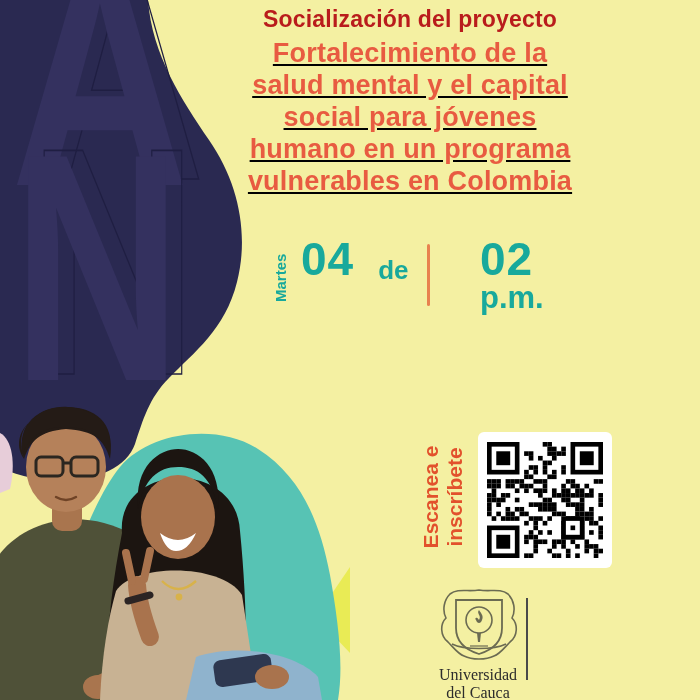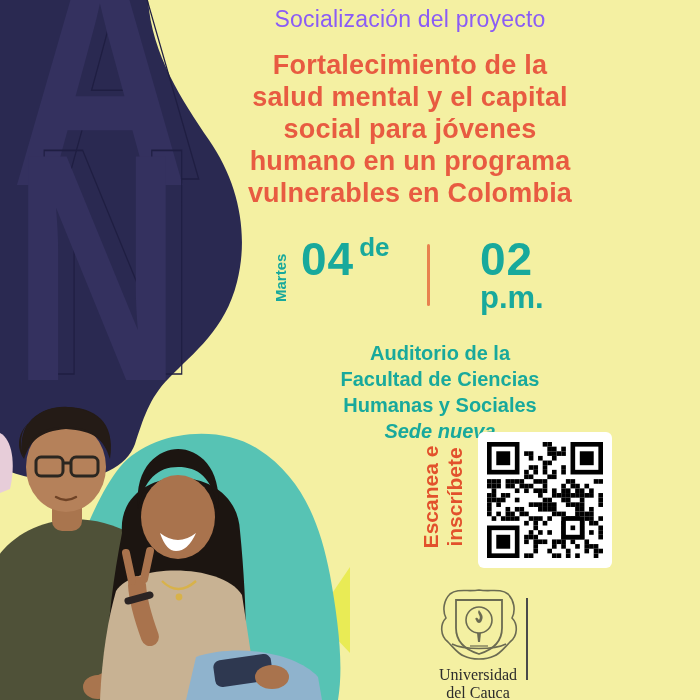--- a/index.html
+++ b/index.html
@@ -5,32 +5,32 @@
   html,body{margin:0;padding:0;}
   #poster{
     position:relative;width:700px;height:700px;overflow:hidden;
     background:#f4f0a2;
     font-family:"Liberation Sans",sans-serif;
   }
   
   #navy-blob-svg{position:absolute;left:0;top:0;}
   
   .headline{position:absolute;left:205px;top:6px;width:410px;text-align:center;}
-  .kicker{font-size:23px;font-weight:normal;color:#8b5cf6;letter-spacing:.2px;}
+  .kicker{font-size:23px;font-weight:bold;color:#b91c1c;letter-spacing:.2px;}
   .title-line{font-size:27px;line-height:32px;font-weight:bold;color:#e85b41;letter-spacing:.2px;}
-  .title-block{margin-top:16px;}
+  .title-block{margin-top:4px;text-decoration:underline;}
   
   .schedule{position:absolute;left:0;top:0;width:700px;height:0;}
   .day-vertical{
     position:absolute;left:272px;top:243px;height:70px;
     writing-mode:vertical-rl;transform:rotate(180deg);
     font-size:15px;font-weight:bold;color:#18a99c;text-align:center;
   }
   .date-col{position:absolute;left:301px;top:232px;color:#18a99c;}
-  .date-row{display:flex;align-items:flex-start;gap:5px;}
+  .date-row{display:flex;align-items:flex-end;gap:24px;}
   .big-num{font-size:46px;font-weight:800;letter-spacing:1px;}
   .mid-word{font-size:26px;font-weight:bold;}
   .month-word{font-size:36px;font-weight:bold;margin-top:-8px;letter-spacing:.5px;}
   .sched-divider{position:absolute;left:427px;top:244px;width:3px;height:62px;background:#e8824f;border-radius:2px;}
   .time-col{position:absolute;left:480px;top:232px;color:#18a99c;}
   .time-suffix{font-size:31px;font-weight:bold;margin-top:-6px;}
   
   .location{position:absolute;left:290px;top:340px;width:300px;text-align:center;color:#18a99c;}
   .loc-line{font-size:20px;line-height:26px;font-weight:bold;}
   .loc-note{font-size:20px;line-height:27px;font-weight:bold;font-style:italic;}
@@ -93,26 +93,20 @@
         <span class="mid-word">de</span>
       </div>
     </div>
     <div class="sched-divider"></div>
     <div class="time-col">
       <div class="big-num">02</div>
       <div class="time-suffix">p.m.</div>
     </div>
   </div>
 
-  <div class="location">
-    <div class="loc-line">Auditorio de la</div>
-    <div class="loc-line">Facultad de Ciencias</div>
-    <div class="loc-line">Humanas y Sociales</div>
-    <div class="loc-note">Sede nueva</div>
-  </div>
 
   <div class="qr-label">
     <div>
       <span>Escanea e</span><br>
       <span>inscríbete</span>
     </div>
   </div>
   <div class="qr-box">
     <svg width="116" height="116" viewBox="0 0 125 125">
       <rect width="125" height="125" fill="#ffffff"></rect>

